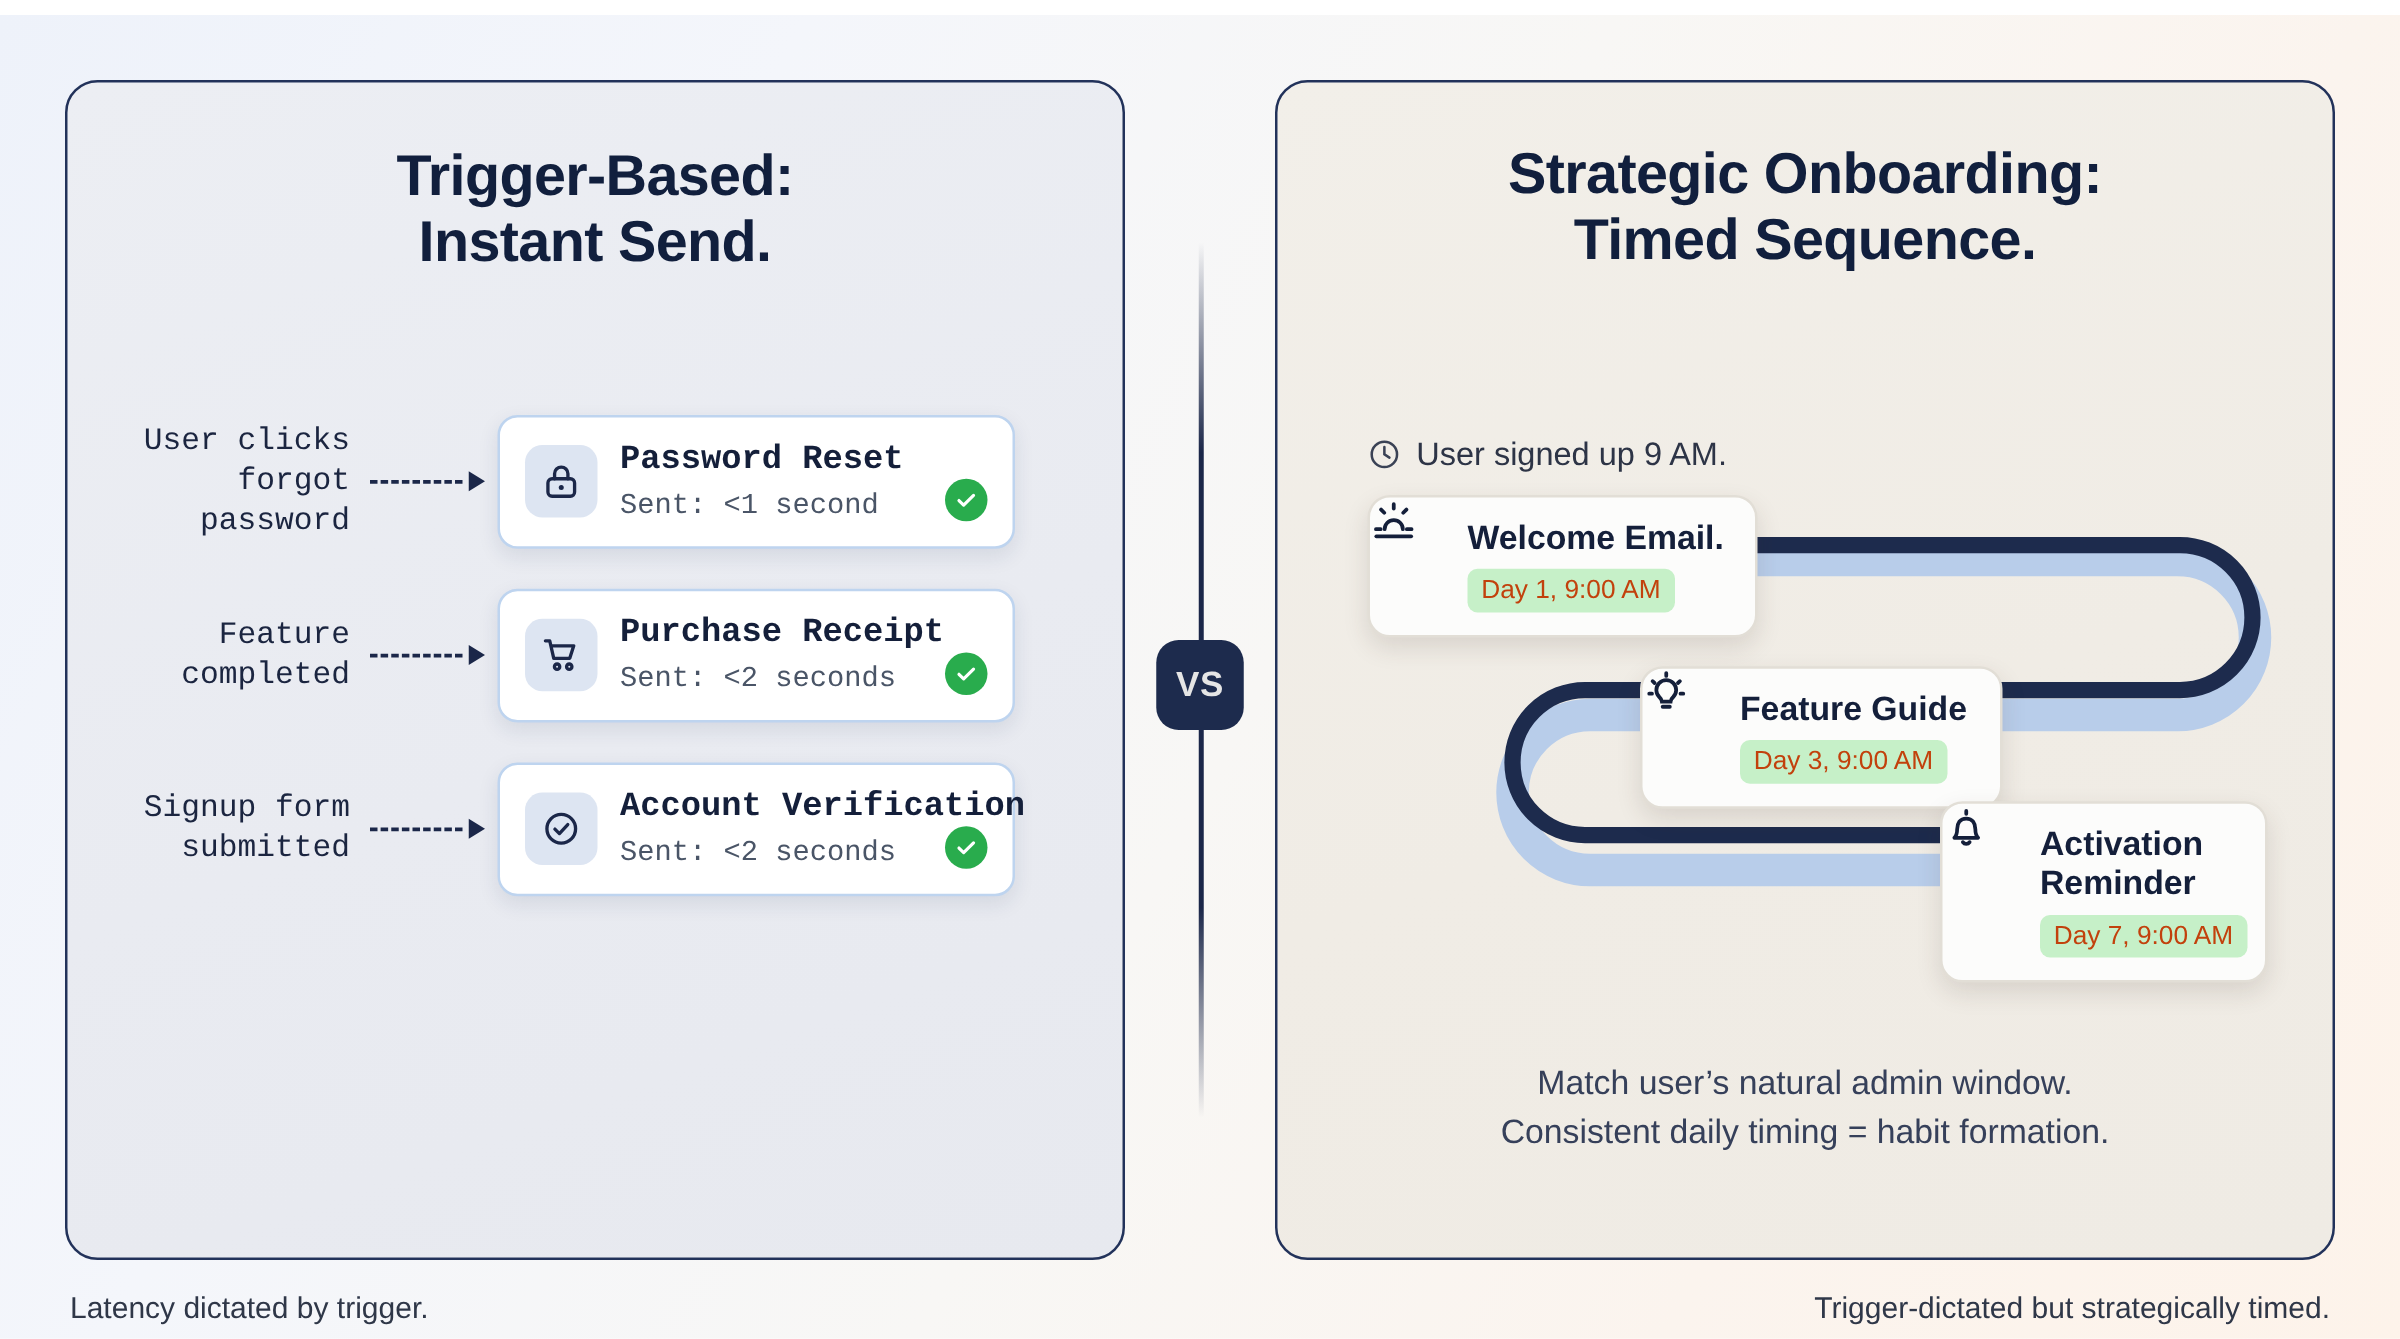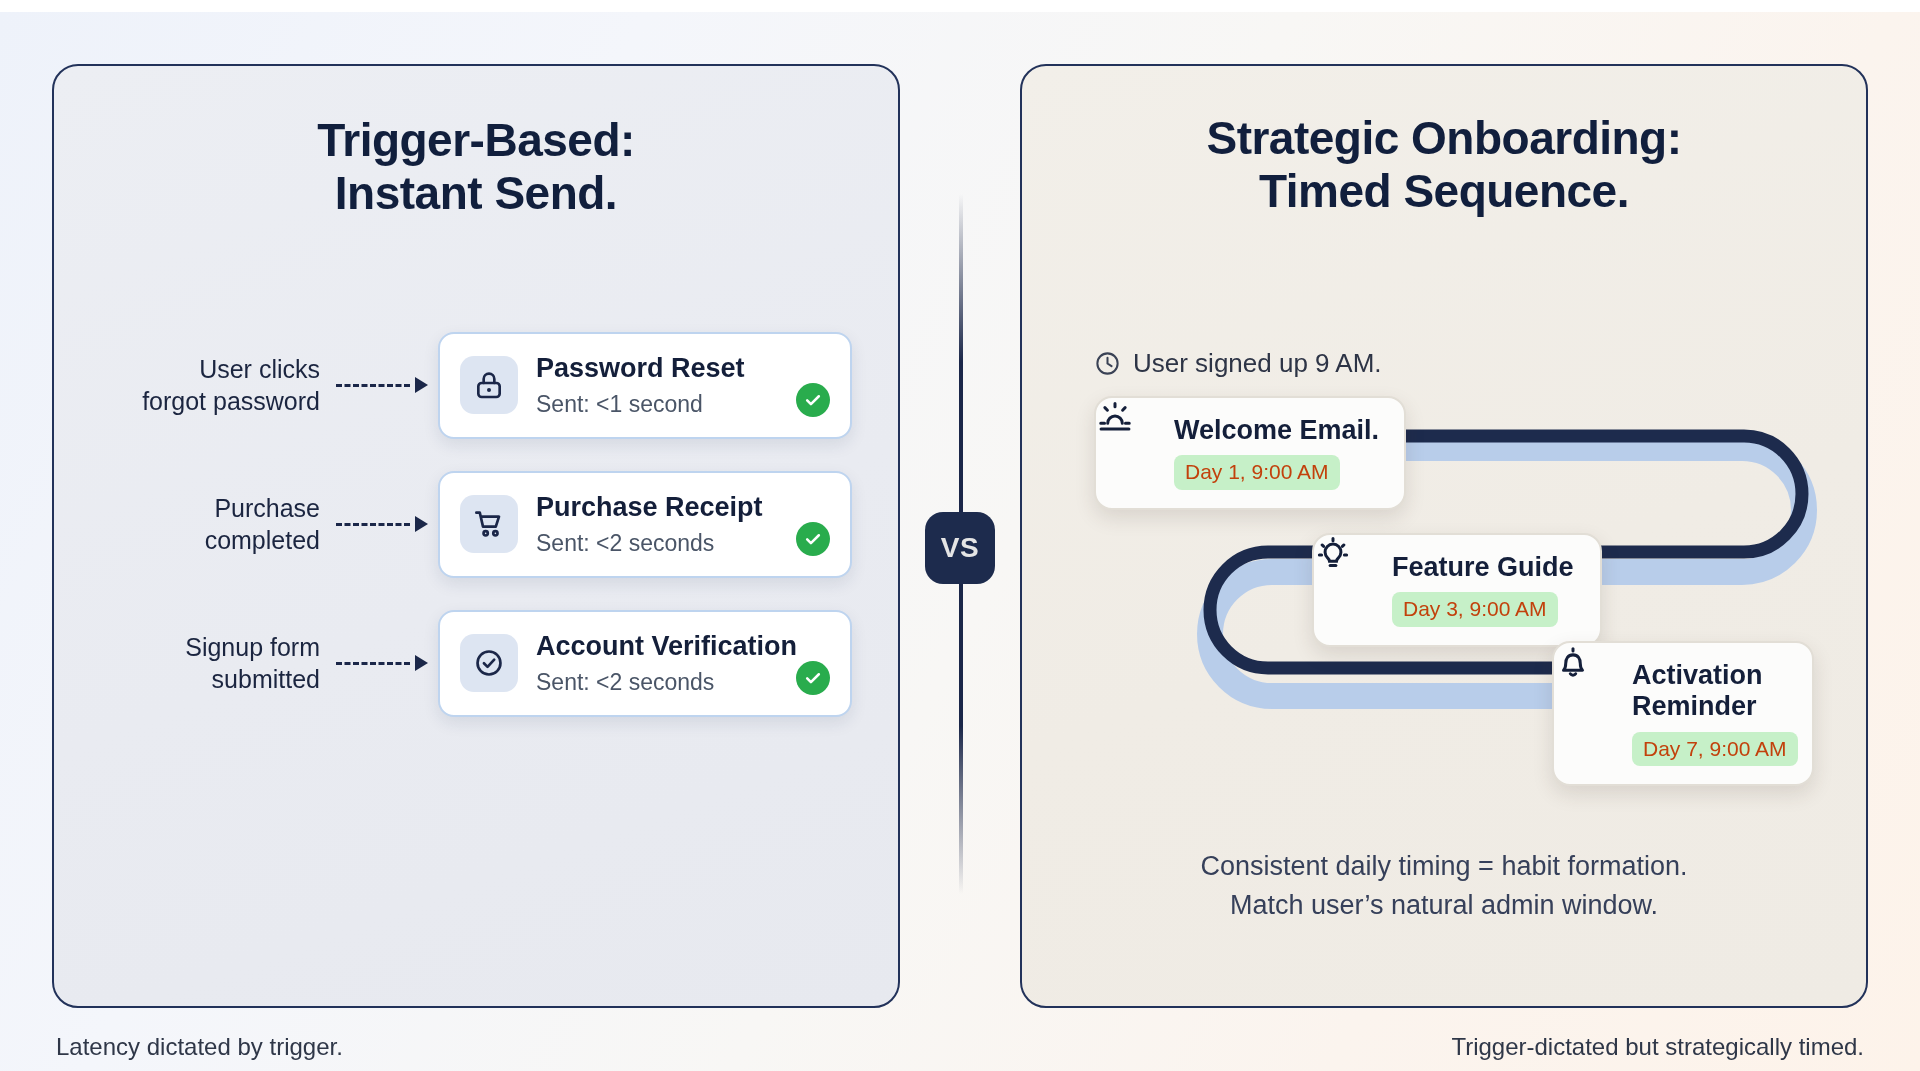--- a/index.html
+++ b/index.html
@@ -64,21 +64,22 @@
   .trigger-list {
     position: absolute;
     top: 266px;
     left: 0;
     width: 100%;
   }
   .trigger-row {
     display: flex;
     align-items: center;
     margin-bottom: 32px;
-    padding-left: 70px;
+    padding-left: 30px;
+    font-family: Liberation Mono, monospace;
   }
   .trigger-label {
     width: 196px;
     text-align: right;
     color: #1b2540;
     font-size: 25px;
     line-height: 1.28;
     flex: 0 0 auto;
   }
   .dashed-arrow {
@@ -309,21 +310,21 @@
           <div class="check-badge">
             <svg width="20" height="20" viewBox="0 0 24 24" fill="none" stroke="#ffffff" stroke-width="3" stroke-linecap="round" stroke-linejoin="round">
               <path d="M5 12.5l4.5 4.5L19 7.5"></path>
             </svg>
           </div>
         </div>
       </div>
 
       <div class="trigger-row">
         <div class="trigger-label">
-          <span>Purchase</span><br>
+          <span>Feature</span><br>
           <span>completed</span>
         </div>
         <div class="dashed-arrow">
           <div class="shaft"></div>
             <div class="head"></div>
         </div>
         <div class="event-card">
           <div class="event-icon">
             <svg width="32" height="32" viewBox="0 0 24 24" fill="none" stroke="#1b2749" stroke-width="2" stroke-linecap="round" stroke-linejoin="round">
               <path d="M2.5 3.5h2.6l2.4 10.5h9.6l2.4-7.5H6.4"></path>
@@ -436,22 +437,22 @@
           </svg>
         </div>
         <div>
           <div class="seq-title">Activation Reminder</div>
           <span class="pill">Day 7, 9:00 AM</span>
         </div>
       </div>
     </div>
 
     <div class="panel-footer">
+      <div>Match user’s natural admin window.</div>
       <div>Consistent daily timing = habit formation.</div>
-      <div>Match user’s natural admin window.</div>
     </div>
   </div>
 
   <div class="divider"></div>
   <div class="vs-badge">VS</div>
 
   <div class="caption caption-left">Latency dictated by trigger.</div>
   <div class="caption caption-right">Trigger-dictated but strategically timed.</div>
 
 </div>

